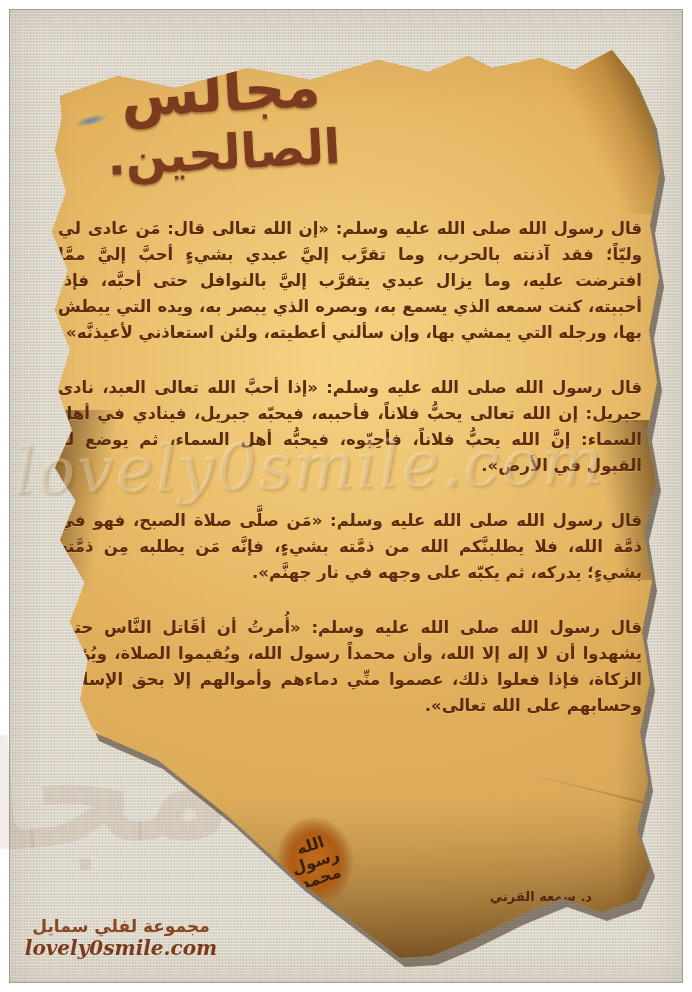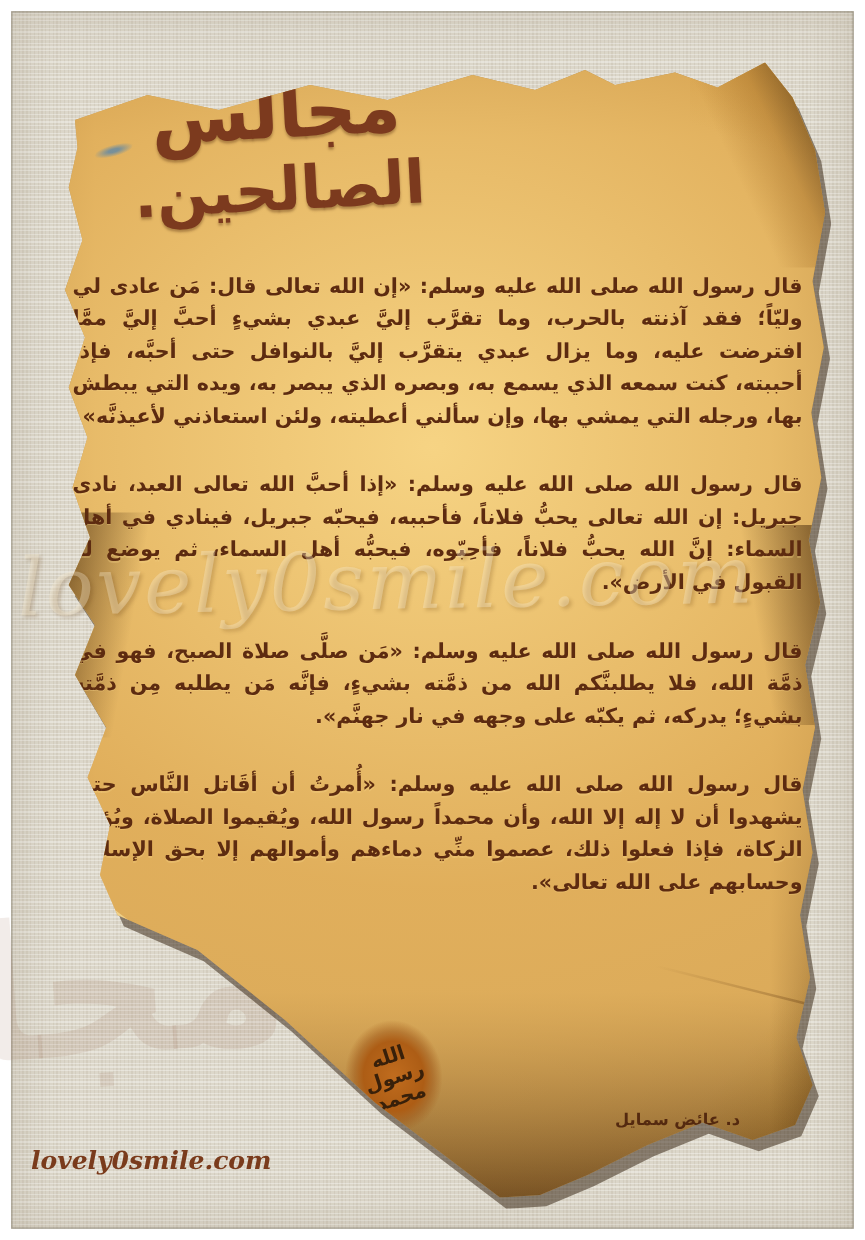--- a/index.html
+++ b/index.html
@@ -173,21 +173,22 @@
     </div>
 
     <div class="seal">
       <div class="seal-text">
         <div>الله</div>
         <div>رسول</div>
         <div>محمد</div>
       </div>
     </div>
 
-    <div class="author-credit">د. عائض سمايل</div>
+    <div class="author-credit">د. سمعه القرني</div>
   </div>
 
   <div class="watermark">lovely0smile.com</div>
 
   <div class="footer">
+    <div class="footer-group">مجموعة لفلي سمايل</div>
     <div class="footer-site">lovely0smile.com</div>
   </div>
 </div>
 
 </body></html>

